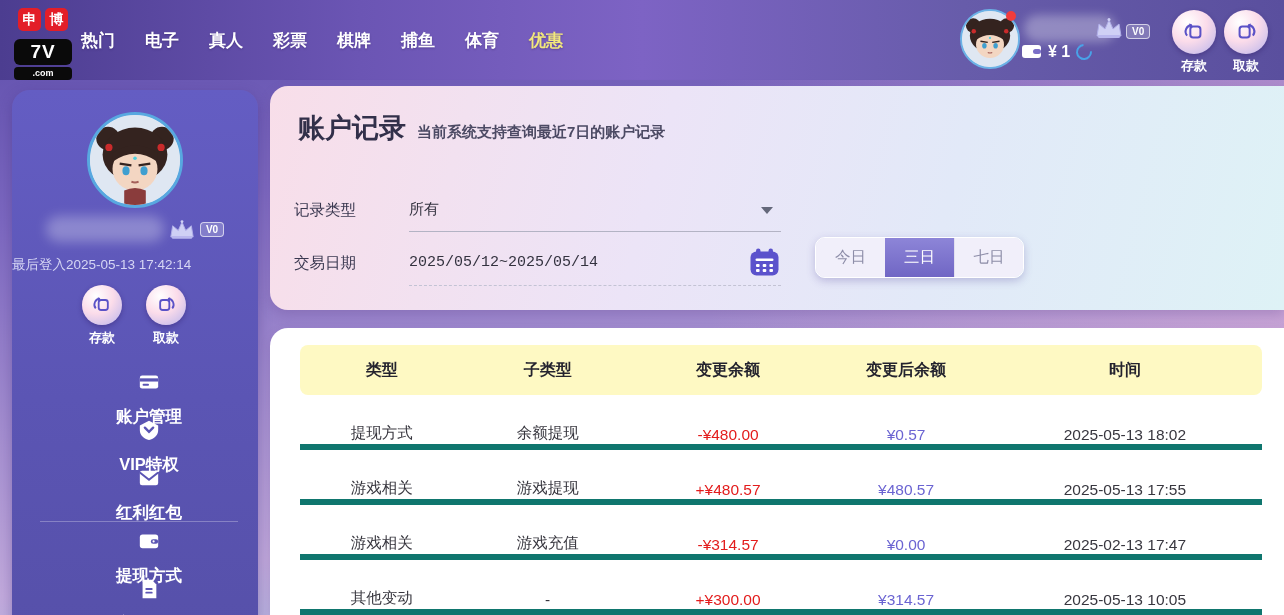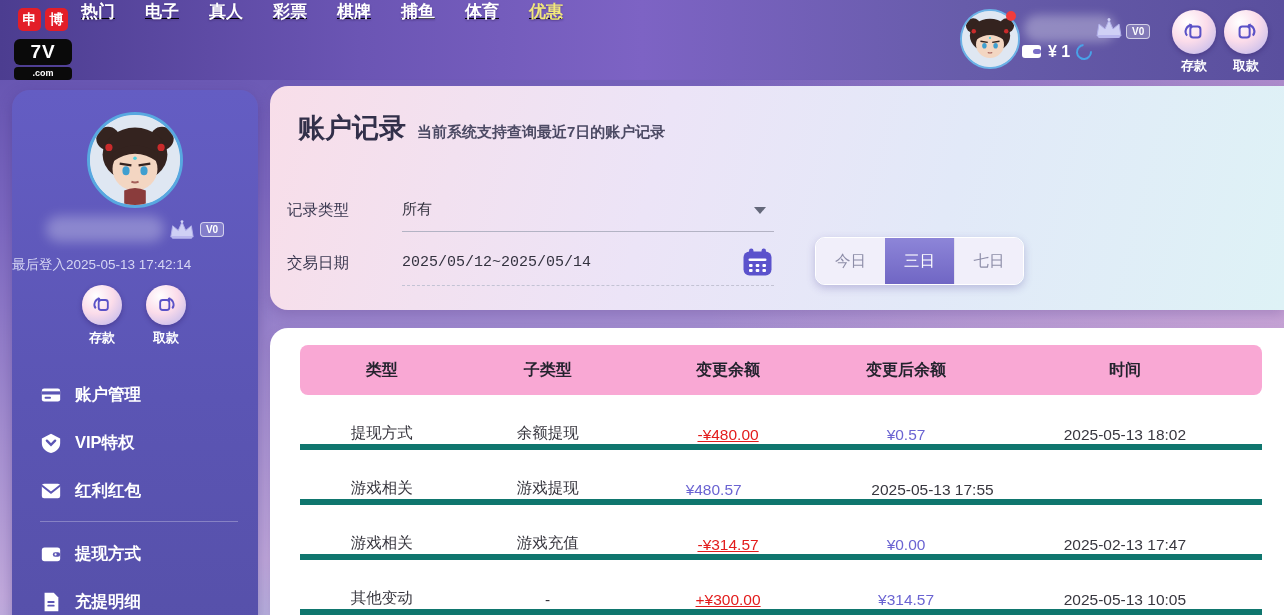--- a/index.html
+++ b/index.html
@@ -16,21 +16,21 @@
   .topnav { position:absolute; left:0; top:0; width:1284px; height:80px;
     background:linear-gradient(90deg,#4c3d90 0%,#6b55b4 28%,#7d63c4 50%,#675caa 75%,#5a4f9e 100%); }
   .logo { position:absolute; left:14px; top:8px; width:58px; cursor:pointer; }
   .logo-row { display:flex; gap:4px; justify-content:center; }
   .logo-cn { width:23px; height:23px; background:#e31e28; color:#fff; border-radius:5px;
     font-size:14px; font-weight:bold; display:flex; align-items:center; justify-content:center; }
   .logo-7v { margin-top:8px; background:#0a0a0a; color:#fff; border-radius:6px; font-size:19px;
     font-weight:800; text-align:center; height:26px; line-height:26px; letter-spacing:1px; }
   .logo-com { background:#0a0a0a; color:#fff; border-radius:4px; font-size:9px; font-weight:800;
     text-align:center; height:13px; line-height:13px; margin-top:2px; }
-  .nav { position:absolute; left:66px; top:0; height:80px; display:flex; align-items:flex-start;text-decoration:underline; }
+  .nav { position:absolute; left:66px; top:0; height:80px; display:flex; align-items:center; }
   .nav-item { color:#fff; font-size:17px; font-weight:bold; padding:0 15px; cursor:pointer;
     text-shadow:0 1px 2px rgba(40,20,80,0.35); }
   .nav-item.active { color:#f2e87c; }
 
   .avatar-sm-wrap { position:absolute; left:960px; top:9px; width:60px; height:60px; cursor:pointer; }
   .avatar-ring { width:60px; height:60px; border-radius:50%; border:2px solid #6cb2e6; overflow:hidden;
     background:#dfe7f2; }
   .red-dot { position:absolute; right:4px; top:2px; width:10px; height:10px; border-radius:50%;
     background:#f23c3c; }
   .name-blur-sm { position:absolute; left:1024px; top:15px; width:92px; height:27px; border-radius:14px;
@@ -63,63 +63,63 @@
   .last-login { position:absolute; left:0; top:166px; width:100%; text-align:left;
     color:#d6d6f4; font-size:13.5px; }
   .side-act { position:absolute; top:195px; width:52px; text-align:center; cursor:pointer; }
   .side-act .circ { width:40px; height:40px; margin:0 auto; border-radius:50%;
     background:radial-gradient(circle at 35% 28%, #ffffff 0%, #fbdcea 45%, #b7b3ec 100%);
     display:flex; align-items:center; justify-content:center;
     box-shadow:0 2px 5px rgba(40,20,90,0.35); }
   .side-act .lbl { color:#fff; font-size:13px; font-weight:bold; margin-top:4px; }
   .side-menu { position:absolute; left:0; top:281px; width:100%; }
   .side-item { height:48px; display:flex; align-items:center; padding-left:28px; gap:13px;
-    color:#fff; font-size:16.5px; font-weight:bold; cursor:pointer; }
+    color:#fff; font-size:16.5px; font-weight:bold; cursor:pointer;flex-direction:column; }
   .side-divider { height:1px; background:rgba(255,255,255,0.28); margin:6px 20px 8px 28px; }
 
   
   .filter-card { position:absolute; left:270px; top:86px; width:1014px; height:224px;
     border-radius:18px 0 0 18px;
     background:linear-gradient(105deg,#f8dee9 0%,#ece4f7 38%,#e2e9f8 66%,#def2f6 100%);
     box-shadow:0 5px 12px rgba(110,80,150,0.30); }
   .page-title-row { position:absolute; left:28px; top:24px; display:flex; align-items:baseline; gap:11px; }
   .page-title { font-size:27px; font-weight:bold; color:#32304a; }
   .page-subtitle { font-size:15px; color:#4c4a64; font-weight:bold; }
-  .f-row { position:absolute; left:17px; display:flex; align-items:center; }
+  .f-row { position:absolute; left:24px; display:flex; align-items:center; }
   .f-label { width:115px; font-size:15.5px; color:#3a3850; }
   .f-value-box { position:relative; width:372px; height:44px; display:flex; align-items:center; cursor:pointer; }
   .f-value { font-size:15px; color:#33323f; }
   .row1 { top:102px; }
   .row1 .f-value-box { border-bottom:1px solid #b3b3c4; }
   .row2 { top:154px; }
   .row2 .f-value-box { border-bottom:1px dashed #c3c3d4; height:46px;font-family:Liberation Mono, monospace; }
   .caret-down { position:absolute; right:8px; top:19px; width:0; height:0;
     border-left:6px solid transparent; border-right:6px solid transparent;
     border-top:7px solid #64687a; }
   .cal-icon { position:absolute; right:2px; top:8px; cursor:pointer; }
 
   .range-tabs { position:absolute; left:545px; top:151px; display:flex; border-radius:10px;
     overflow:hidden; box-shadow:0 3px 8px rgba(90,75,160,0.30); border:1px solid #ffffff; }
-  .rtab { width:69px; height:46px; background:#f1effa; color:#8d8da8; font-size:15.5px;
+  .rtab { width:69px; height:39px; background:#f1effa; color:#8d8da8; font-size:15.5px;
     border:none; cursor:pointer; font-family:inherit; }
   .rtab + .rtab { border-left:1px solid #e2e0ef; }
   .rtab.active { background:linear-gradient(180deg,#8d85d8 0%,#7066c4 100%); color:#fff;
     border-left:none; }
 
   
   .table-card { position:absolute; left:270px; top:328px; width:1014px; height:287px;
     border-radius:18px 0 0 0; background:#ffffff; box-shadow:0 4px 10px rgba(110,80,150,0.25); }
   .tbl { position:absolute; left:30px; top:17px; width:962px; }
-  .tbl-head { display:flex; align-items:center; height:50px; background:#f9a8d4; border-radius:8px;
+  .tbl-head { display:flex; align-items:center; height:50px; background:#fef9c3; border-radius:8px;
     font-weight:bold; font-size:16px; color:#24232e; }
   .tbl-row { display:flex; align-items:flex-end; height:55px; border-bottom:6px solid #0f766e;
     font-size:15.5px; color:#38373f; }
   .c { text-align:center; }
   .c1 { width:17%; } .c2 { width:17.5%; } .c3 { width:20%; } .c4 { width:17%; } .c5 { width:28.5%; }
-  .amt-change { color:#e31c1c;text-decoration:underline; }
+  .amt-change { color:#e31c1c; }
   .amt-after { color:#6b64d2; }
 
   .icon-flex { display:inline-flex; align-items:center; justify-content:center; }
 </style>
 </head>
 <body>
 
 <div class="page">
 
   <header class="topnav">
@@ -376,20 +376,21 @@
         <span class="c c1">提现方式</span>
         <span class="c c2">余额提现</span>
         <span class="c c3 amt-change">-¥480.00</span>
         <span class="c c4 amt-after">¥0.57</span>
         <span class="c c5">2025-05-13 18:02</span>
       </div>
 
       <div class="tbl-row">
         <span class="c c1">游戏相关</span>
         <span class="c c2">游戏提现</span>
+        <span class="c c3 amt-change">+¥480.57</span>
         <span class="c c4 amt-after">¥480.57</span>
         <span class="c c5">2025-05-13 17:55</span>
       </div>
 
       <div class="tbl-row">
         <span class="c c1">游戏相关</span>
         <span class="c c2">游戏充值</span>
         <span class="c c3 amt-change">-¥314.57</span>
         <span class="c c4 amt-after">¥0.00</span>
         <span class="c c5">2025-02-13 17:47</span>

